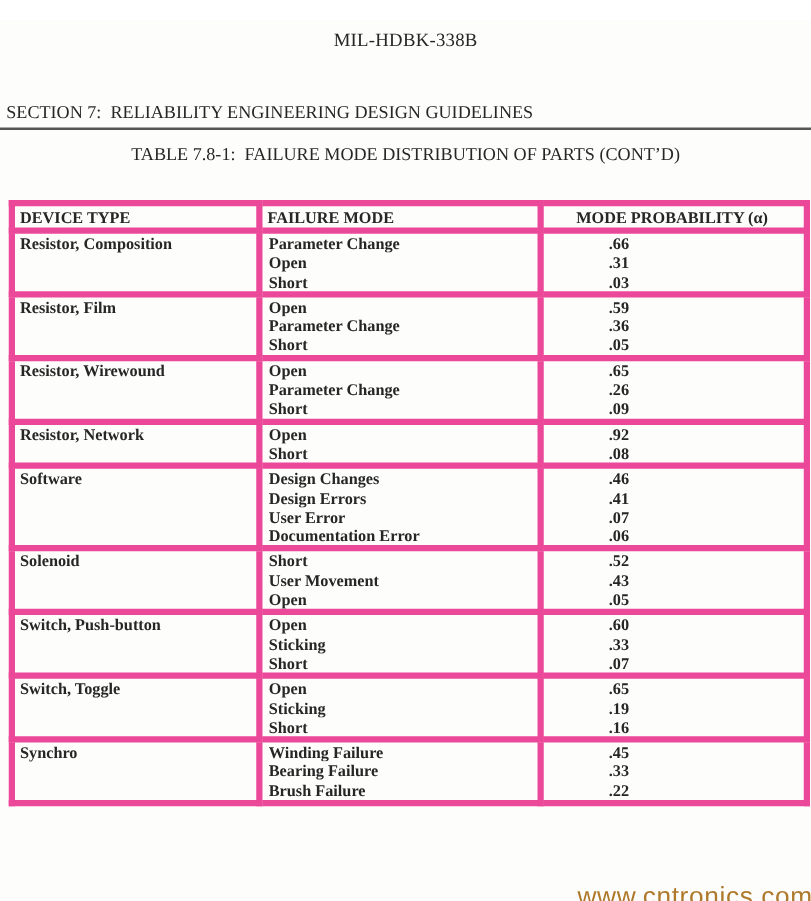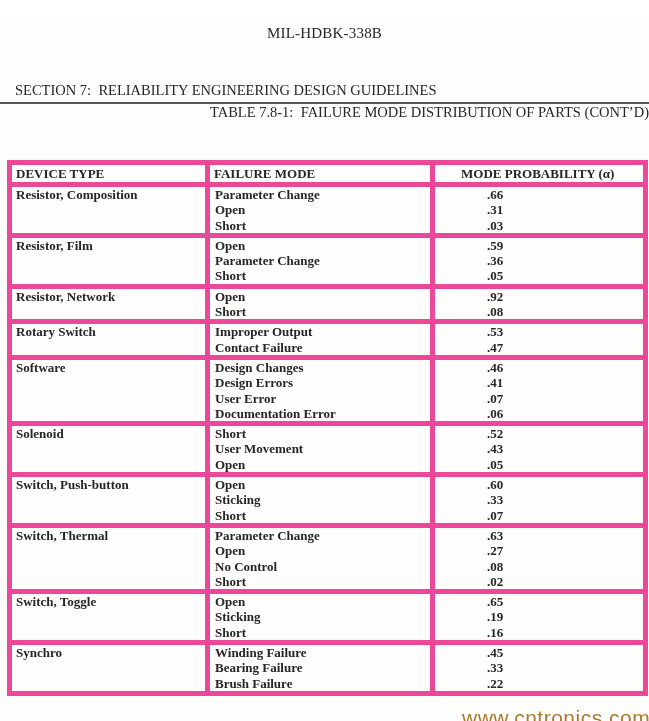--- a/index.html
+++ b/index.html
@@ -22,39 +22,39 @@
     top: 9px;
     left: 0;
     width: 100%;
     text-align: center;
     font-size: 15px;
     letter-spacing: 0.2px;
   }
   .section-heading {
     position: absolute;
     top: 66px;
-    left: 15px;
+    left: 5px;
     font-size: 14.5px;
     white-space: pre;
     text-align: center;
   }
   .section-rule {
     position: absolute;
     top: 86px;
     left: 0;
     width: 649px;
     height: 2px;
     background: #565656;
   }
   .table-title {
     position: absolute;
-    top: 88px;
+    top: 100px;
     left: 0;
     width: 100%;
-    text-align: right;
+    text-align: center;
     font-size: 14.5px;
     white-space: pre;
   }
   table.fm-table {
     position: absolute;
     top: 144px;
     left: 7px;
     width: 636px;
     border-collapse: collapse;
     table-layout: fixed;
@@ -148,39 +148,41 @@
             <div class="line">Parameter Change</div>
             <div class="line">Short</div>
           </td>
           <td class="cell-prob">
             <div class="line">.59</div>
             <div class="line">.36</div>
             <div class="line">.05</div>
           </td>
         </tr>
         <tr>
+          <td class="cell-device">Resistor, Wirewound</td>
+          <td class="cell-mode">
+            <div class="line">Open</div>
+            <div class="line">Parameter Change</div>
+            <div class="line">Short</div>
+          </td>
+          <td class="cell-prob">
+            <div class="line">.65</div>
+            <div class="line">.26</div>
+            <div class="line">.09</div>
+          </td>
+        </tr>
+        <tr>
           <td class="cell-device">Resistor, Network</td>
           <td class="cell-mode">
             <div class="line">Open</div>
             <div class="line">Short</div>
           </td>
           <td class="cell-prob">
             <div class="line">.92</div>
             <div class="line">.08</div>
-          </td>
-        </tr>
-        <tr>
-          <td class="cell-device">Rotary Switch</td>
-          <td class="cell-mode">
-            <div class="line">Improper Output</div>
-            <div class="line">Contact Failure</div>
-          </td>
-          <td class="cell-prob">
-            <div class="line">.53</div>
-            <div class="line">.47</div>
           </td>
         </tr>
         <tr>
           <td class="cell-device">Software</td>
           <td class="cell-mode">
             <div class="line">Design Changes</div>
             <div class="line">Design Errors</div>
             <div class="line">User Error</div>
             <div class="line">Documentation Error</div>
           </td>
@@ -211,35 +213,20 @@
             <div class="line">Sticking</div>
             <div class="line">Short</div>
           </td>
           <td class="cell-prob">
             <div class="line">.60</div>
             <div class="line">.33</div>
             <div class="line">.07</div>
           </td>
         </tr>
         <tr>
-          <td class="cell-device">Switch, Thermal</td>
-          <td class="cell-mode">
-            <div class="line">Parameter Change</div>
-            <div class="line">Open</div>
-            <div class="line">No Control</div>
-            <div class="line">Short</div>
-          </td>
-          <td class="cell-prob">
-            <div class="line">.63</div>
-            <div class="line">.27</div>
-            <div class="line">.08</div>
-            <div class="line">.02</div>
-          </td>
-        </tr>
-        <tr>
           <td class="cell-device">Switch, Toggle</td>
           <td class="cell-mode">
             <div class="line">Open</div>
             <div class="line">Sticking</div>
             <div class="line">Short</div>
           </td>
           <td class="cell-prob">
             <div class="line">.65</div>
             <div class="line">.19</div>
             <div class="line">.16</div>

